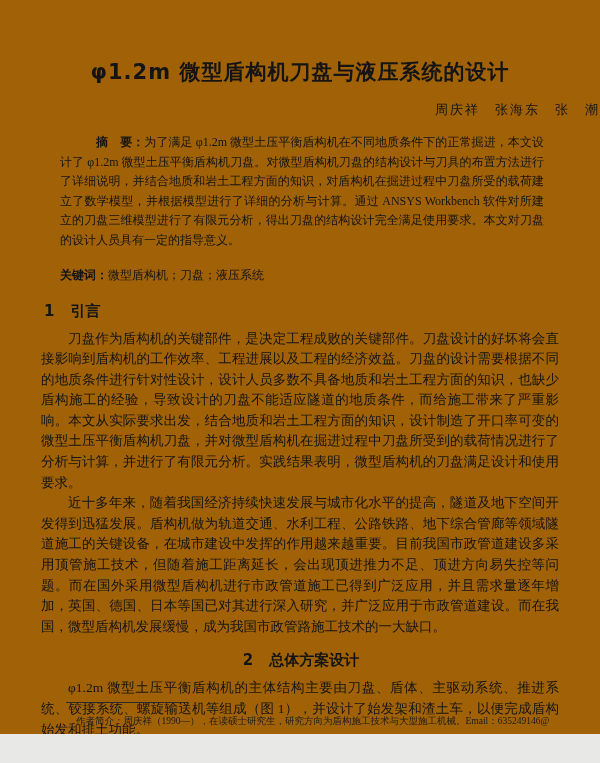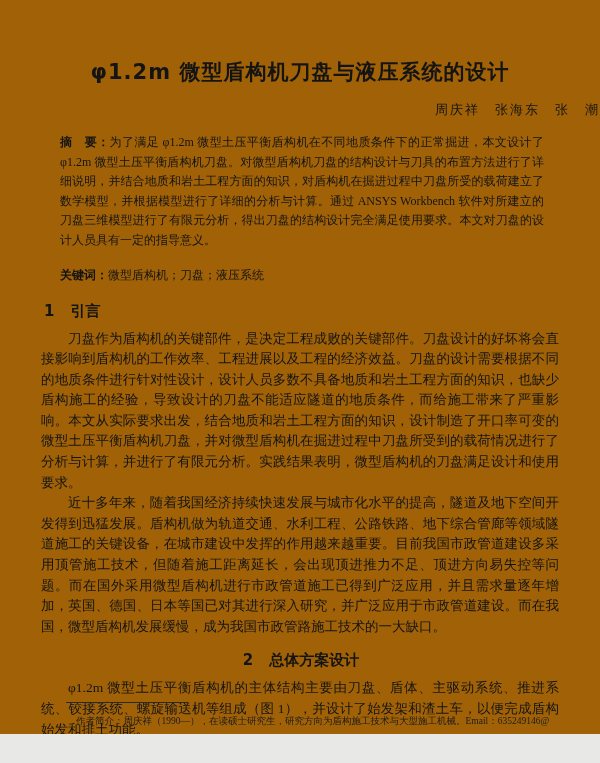--- a/index.html
+++ b/index.html
@@ -16,21 +16,21 @@
   .authors{
     margin-top:15px;text-align:right;font-size:13px;letter-spacing:2px;
   }
   .affiliation{
     margin-top:10px;text-align:center;font-size:10px;color:#1c1c1c;
   }
   .abstract{
     margin:14px 56px 0 60px;font-size:12px;line-height:19.5px;
     text-align:justify;text-justify:inter-ideograph;
   }
-  .abstract b{font-family:"DejaVu Sans","Liberation Sans",sans-serif;font-size:12px;}
+  .abstract b{font-family:"DejaVu Sans","Liberation Sans",sans-serif;font-size:12px;margin-left:36px;}
   .keywords{margin:16px 56px 0 60px;font-size:12px;line-height:19.5px;}
   .keywords b{font-family:"DejaVu Sans","Liberation Sans",sans-serif;}
   .sec-heading{
     margin:16px 42px 8px 44px;font-size:15px;font-weight:bold;
     font-family:"DejaVu Sans","Liberation Sans",sans-serif;
   }
   .sec-heading .sec-num{display:inline-block;margin-right:16px;}
   .sec-heading.tight{margin-top:14px;text-align:center;}
   .body-par{
     margin:0 41px;font-size:13.5px;line-height:20.6px;

